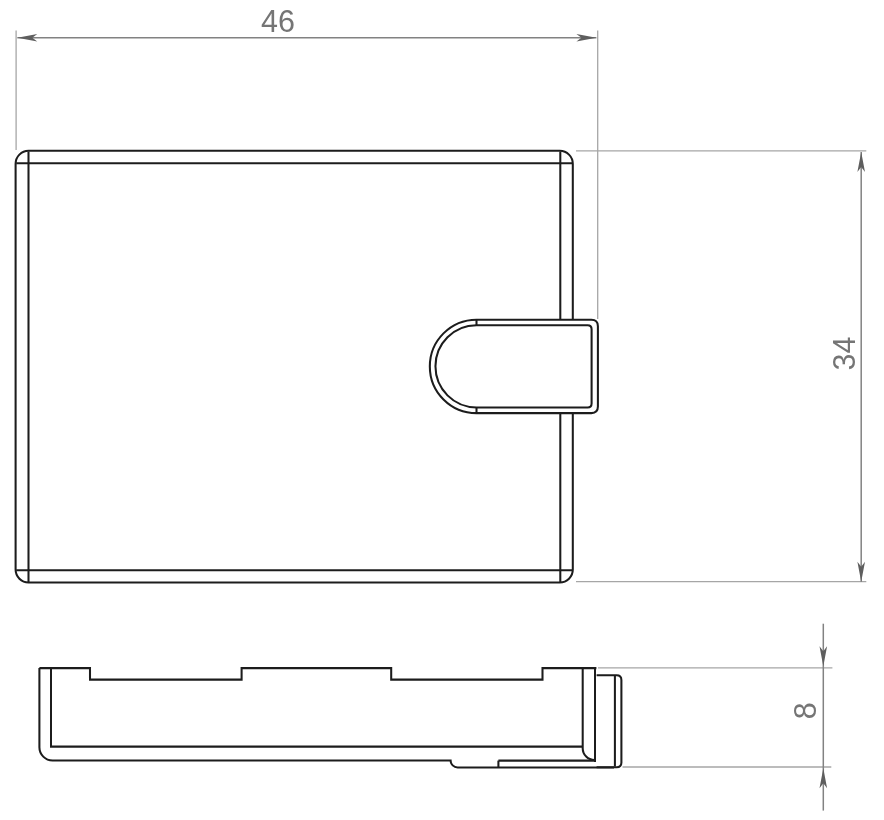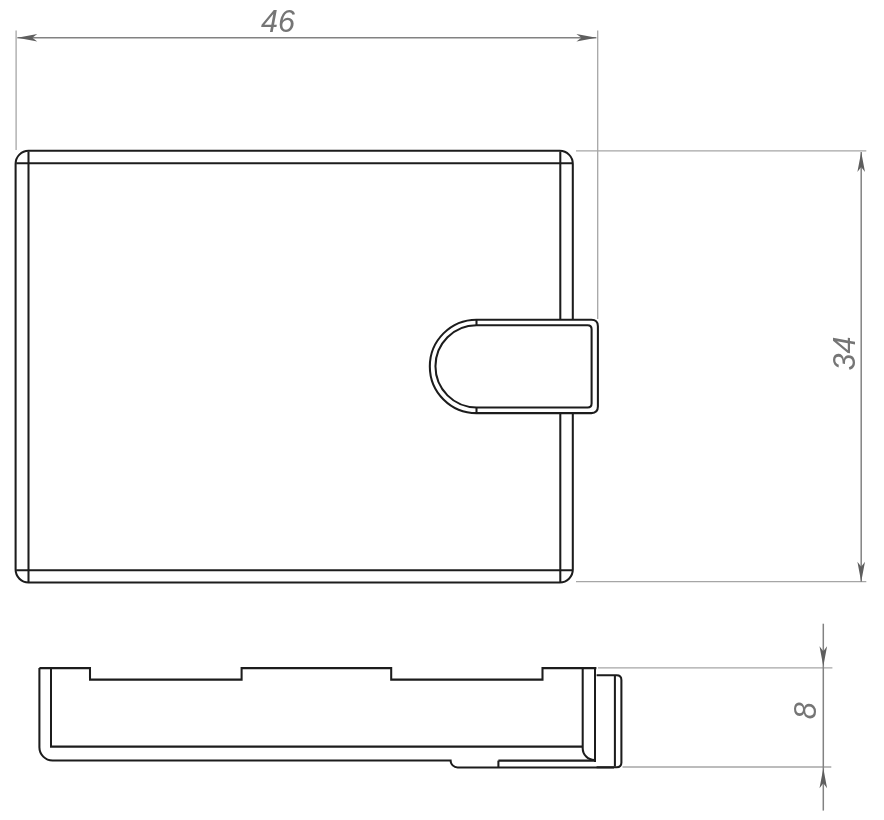--- a/index.html
+++ b/index.html
@@ -1,16 +1,16 @@
 <!DOCTYPE html>
 <html><head>
 <meta charset="utf-8">
 <style>
   html,body{margin:0;padding:0;background:#ffffff;}
-  #page{width:884px;height:820px;position:relative;font-family:"Liberation Sans", sans-serif;font-style:italic;}
+  #page{width:884px;height:820px;position:relative;font-family:"Liberation Sans", sans-serif;}
   svg{position:absolute;top:0;left:0;}
   text{font-family:"Liberation Sans", sans-serif;fill:#757575;}
 </style>
 </head>
 <body>
 <div id="page">
 <svg width="884" height="820" viewBox="0 0 884 820">
 
   <rect x="0" y="0" width="884" height="820" fill="#ffffff"></rect>
 

